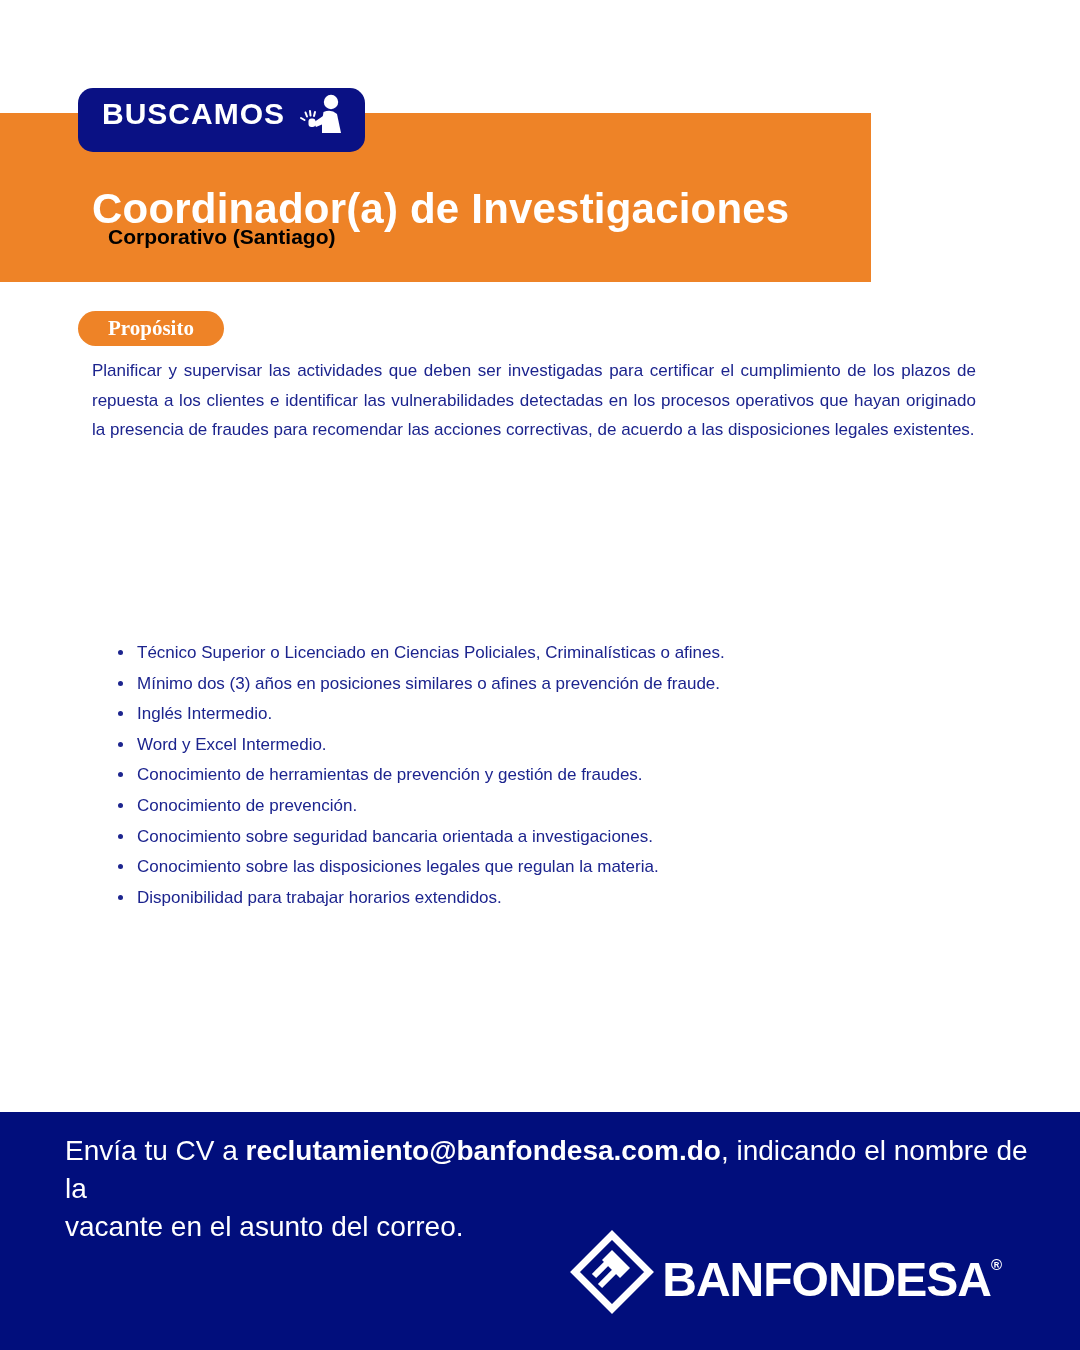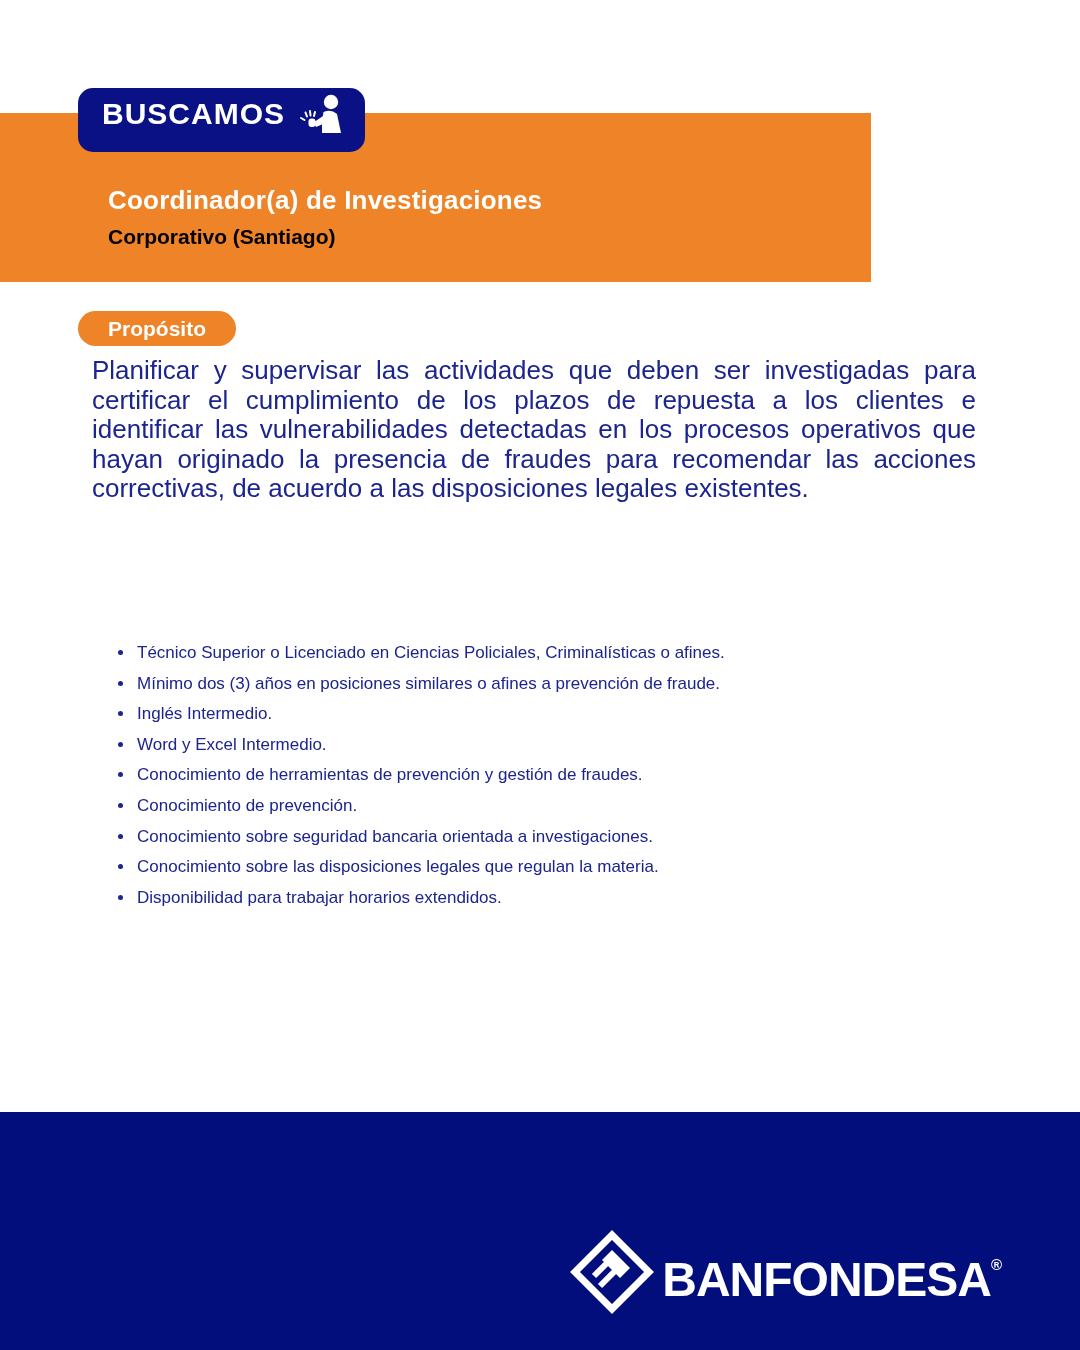--- a/index.html
+++ b/index.html
@@ -12,22 +12,22 @@
   }
   .page { position: absolute; inset: 0; }
 
   
   .banner {
     position: absolute; top: 113px; left: 0;
     width: 871px; height: 169px;
     background: #ee8327;
   }
   .banner-title {
-    position: absolute; left: 108px; top: 72px;
-    color: #ffffff; font-size: 26px; font-weight: bold;
+    position: absolute; left: 92px; top: 72px;
+    color: #ffffff; font-size: 42px; font-weight: bold;
     letter-spacing: 0.2px;
   }
   .banner-subtitle {
     position: absolute; left: 108px; top: 112px;
     color: #000000; font-size: 21px; font-weight: bold;
   }
 
   
   .badge {
     position: absolute; top: 88px; left: 78px;
@@ -45,30 +45,31 @@
 
   
   .pill {
     position: absolute;
     background: #ee8327; color: #ffffff;
     font-size: 21px; font-weight: bold;
     border-radius: 20px;
     height: 35px; line-height: 35px;
     padding: 0 30px;
     display: inline-block;
+    font-family: Liberation Serif, serif;
   }
   .pill-proposito { top: 311px; left: 78px; }
   .pill-requisitos { top: 563px; left: 78px; }
 
   
   .purpose-text {
     position: absolute; top: 356px; left: 92px;
     width: 884px;
     color: #1c248e;
-    font-size: 26px; line-height: 29.6px;
+    font-size: 17px; line-height: 29.6px;
     text-align: justify;
   }
 
   
   .req-list {
     position: absolute; top: 638px; left: 135px;
     width: 840px;
     list-style: disc outside;
     color: #1c248e;
   }
@@ -152,20 +153,21 @@
       <li><span>Inglés Intermedio.</span></li>
       <li><span>Word y Excel Intermedio.</span></li>
       <li><span>Conocimiento de herramientas de prevención y gestión de fraudes.</span></li>
       <li><span>Conocimiento de prevención.</span></li>
       <li><span>Conocimiento sobre seguridad bancaria orientada a investigaciones.</span></li>
       <li><span>Conocimiento sobre las disposiciones legales que regulan la materia.</span></li>
       <li><span>Disponibilidad para trabajar horarios extendidos.</span></li>
     </ul>
 
   <div class="footer">
+    <p class="footer-text"><span>Envía tu CV a </span><span class="email">reclutamiento@banfondesa.com.do</span><span>, indicando el nombre de la</span><br><span>vacante en el asunto del correo.</span></p>
 
     <div class="logo">
       <span>
         <svg class="logo-diamond" viewBox="0 0 84 84" xmlns="http://www.w3.org/2000/svg">
 
           <polygon points="42,5 79,42 42,79 5,42" fill="none" stroke="#ffffff" stroke-width="7"></polygon>
 
           <polygon points="42,20 60,38 50,48 32,30" fill="#ffffff"></polygon>
           <g stroke="#ffffff" stroke-width="6" fill="none">
             <path d="M24 46 L40 30"></path>

